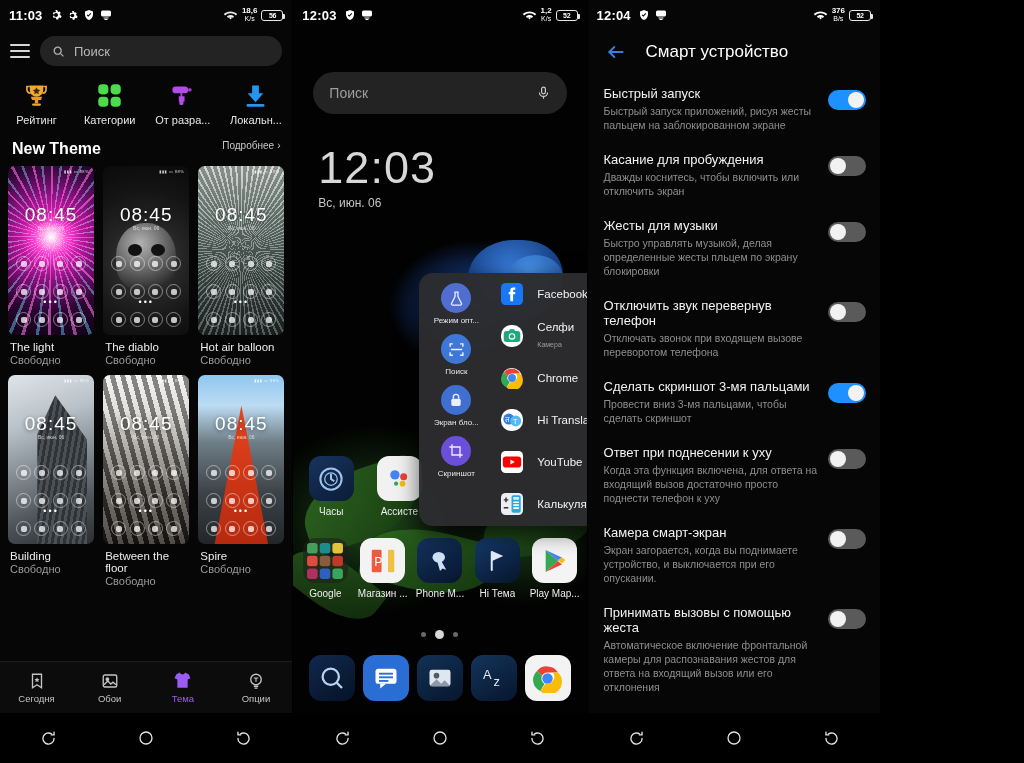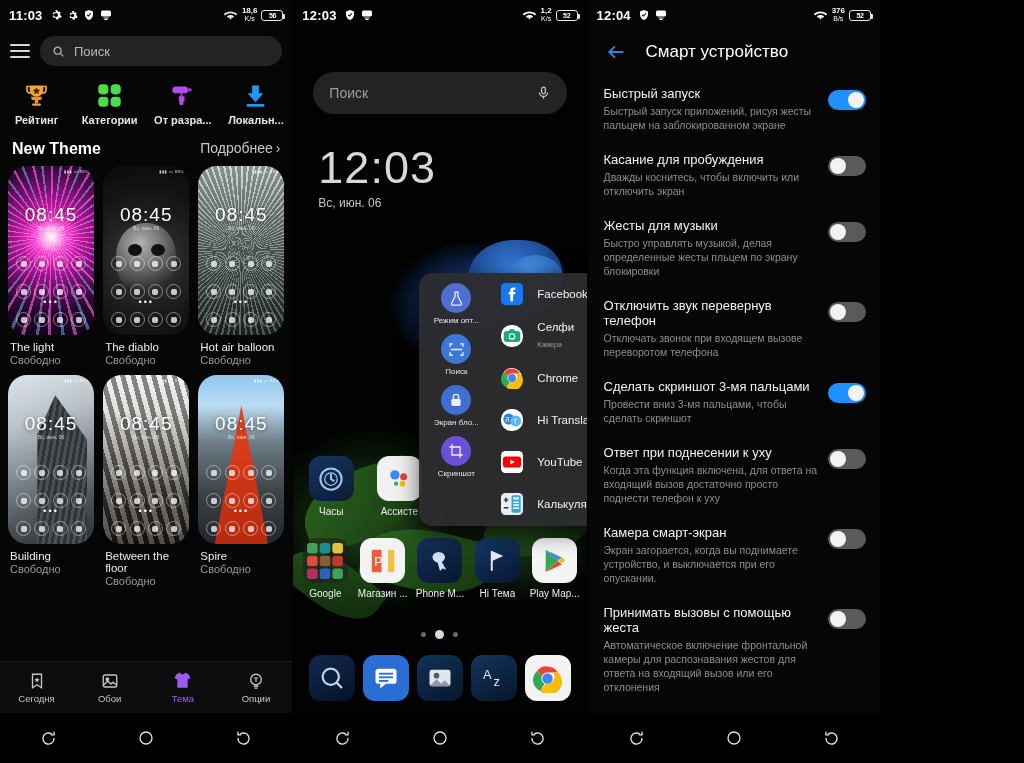--- a/index.html
+++ b/index.html
@@ -37,30 +37,30 @@
 
   
   .p1-top { display:flex; align-items:center; padding:6px 10px 10px 10px; gap:10px; }
   .hamburger { width:20px; height:14px; display:flex; flex-direction:column; justify-content:space-between; flex:0 0 auto; }
   .hamburger i { display:block; height:2px; background:#d6d6d6; border-radius:1px; }
   .searchbar {
     flex:1; height:30px; background:#232323; border-radius:16px;
     display:flex; align-items:center; padding:0 12px; gap:9px;
   }
   .searchbar .q-txt { color:#b8b8b8; font-size:13px; }
-  .quick-row { display:flex; padding:6px 0 8px 0;font-weight:bold; }
+  .quick-row { display:flex; padding:6px 0 8px 0; }
   .quick { flex:1; display:flex; flex-direction:column; align-items:center; gap:5px; }
   .quick-label { color:#e6e6e6; font-size:11px; white-space:nowrap; }
   .sec-head { display:flex; align-items:flex-start; padding:6px 12px 8px 12px; }
   .sec-title { color:#fff; font-size:16px; font-weight:700; }
-  .sec-more { margin-left:auto; color:#c9c9c9; font-size:14px; display:flex; align-items:center; gap:3px;}
+  .sec-more { margin-left:auto; color:#c9c9c9; font-size:10px; display:flex; align-items:center; gap:3px;}
   .grid { display:grid; grid-template-columns:repeat(3,1fr); gap:9px; padding:0 8px; }
   .card { }
   .thumb {
-    height:169px; border-radius:19px; position:relative; overflow:hidden;
+    height:169px; border-radius:7px; position:relative; overflow:hidden;
     background:#1a1a1a;
   }
   .thumb .tclock {
     position:absolute; top:38px; left:0; right:0; text-align:center;
     color:#fff; font-size:19px; font-weight:300; letter-spacing:1px;
     text-shadow:0 1px 4px rgba(0,0,0,.55);
   }
   .thumb .tsub { position:absolute; top:59px; left:0; right:0; text-align:center; font-size:5px; color:#e5e5e5; opacity:.85;}
   .ticons { position:absolute; left:0; right:0; bottom:8px; padding:0 8px; }
   .trow { display:flex; justify-content:space-between; margin-bottom:13px; }

